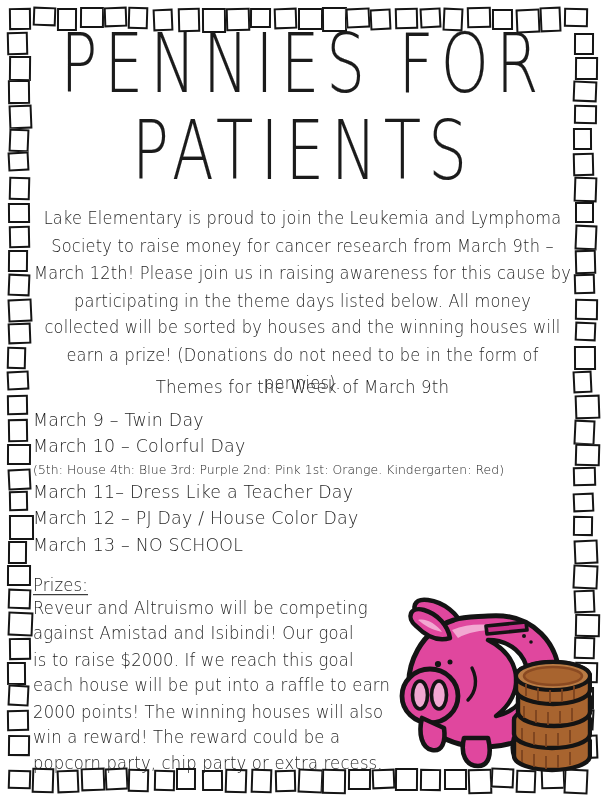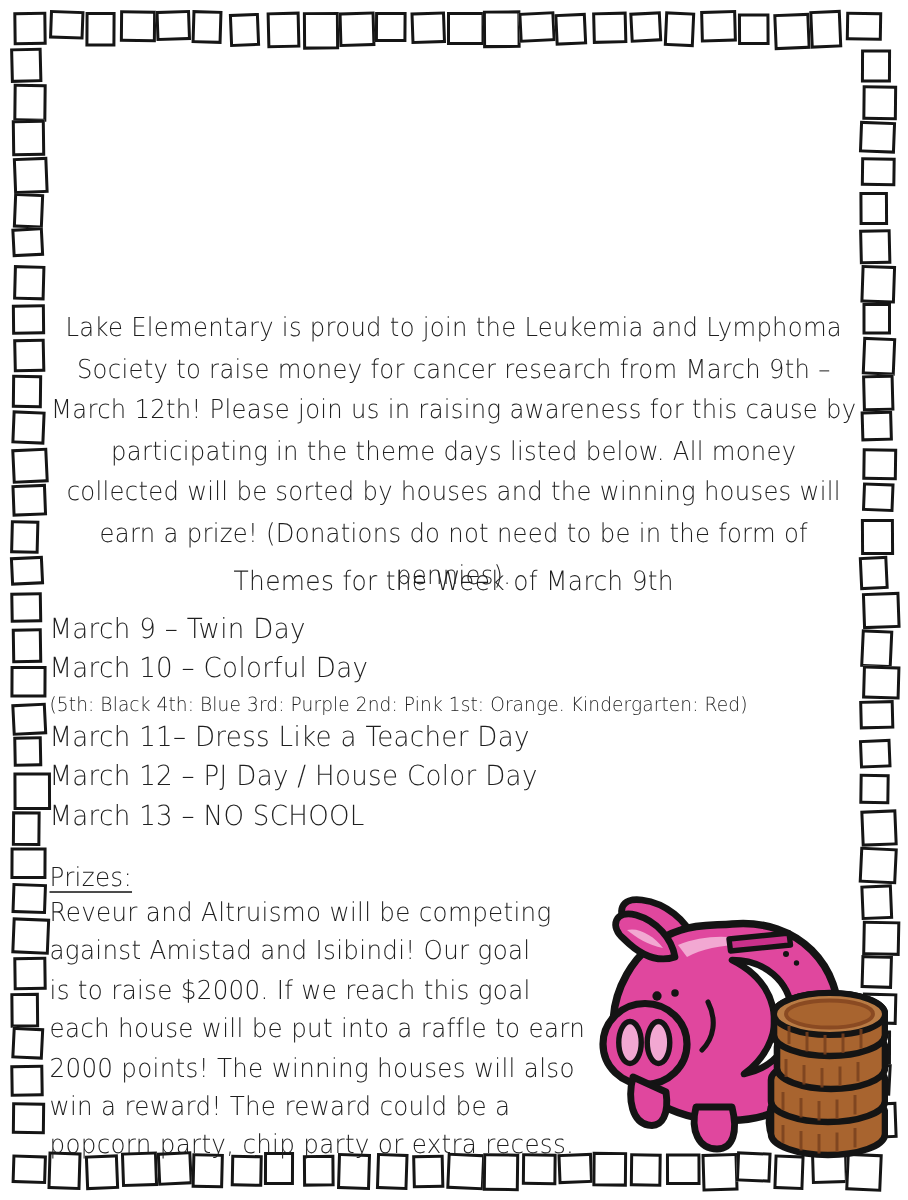--- a/index.html
+++ b/index.html
@@ -256,29 +256,33 @@
       <div class="bsq" style="left: 573.395px; top: 565.235px; width: 24.9442px; height: 23.6388px; transform: rotate(2.67deg);"></div>
       <div class="bsq" style="left: 574.283px; top: 589.53px; width: 20.8028px; height: 22.7199px; transform: rotate(-2.34deg);"></div>
       <div class="bsq" style="left: 574.958px; top: 613.829px; width: 24.5805px; height: 23.2262px; transform: rotate(1.16deg);"></div>
       <div class="bsq" style="left: 574.173px; top: 637.152px; width: 21.1112px; height: 21.8363px; transform: rotate(1.65deg);"></div>
       <div class="bsq" style="left: 574.806px; top: 661.981px; width: 22.8875px; height: 21.4473px; transform: rotate(1.34deg);"></div>
       <div class="bsq" style="left: 573.629px; top: 686.572px; width: 20.2424px; height: 23.9011px; transform: rotate(0.19deg);"></div>
       <div class="bsq" style="left: 573.483px; top: 709.284px; width: 21.0858px; height: 20.6066px; transform: rotate(2.9deg);"></div>
       <div class="bsq" style="left: 573.339px; top: 734.924px; width: 24.7123px; height: 23.632px; transform: rotate(-2.09deg);"></div>
     </div>
 
+  <div class="title-block">
+    <div class="title-line l1">PENNIES FOR</div>
+    <div class="title-line l2">PATIENTS</div>
+  </div>
 
   <div class="hand intro">Lake Elementary is proud to join the Leukemia and Lymphoma Society to raise money for cancer research from March 9th – March 12th! Please join us in raising awareness for this cause by participating in the theme days listed below. All money collected will be sorted by houses and the winning houses will earn a prize! (Donations do not need to be in the form of pennies).</div>
 
   <div class="hand subhead">Themes for the Week of March 9th</div>
 
   <div class="themes">
     <div class="hand theme-line">March 9 – Twin Day</div>
     <div class="hand theme-line">March 10 – Colorful Day</div>
-    <div class="hand theme-colors">(5th: Black     4th: Blue    3rd: Purple   2nd: Pink    1st: Orange.   Kindergarten: Red)</div>
+    <div class="hand theme-colors">(5th: House     4th: Blue    3rd: Purple   2nd: Pink    1st: Orange.   Kindergarten: Red)</div>
     <div class="hand theme-line">March 11– Dress Like a Teacher Day</div>
     <div class="hand theme-line">March 12 – PJ Day / House Color Day</div>
     <div class="hand theme-line">March 13 – NO SCHOOL</div>
   </div>
 
   <div class="prizes">
     <div class="hand prizes-head">Prizes:</div>
     <div class="hand prizes-body">
       <div>Reveur and Altruismo will be competing</div>
       <div>against Amistad and Isibindi! Our goal</div>

